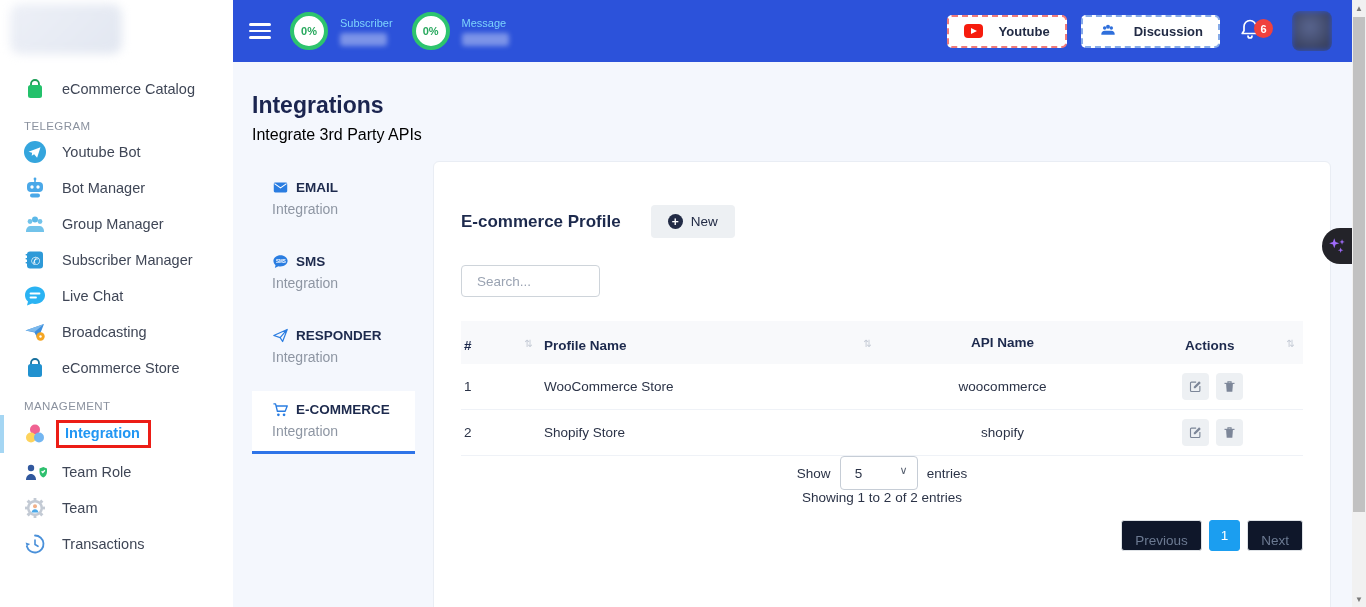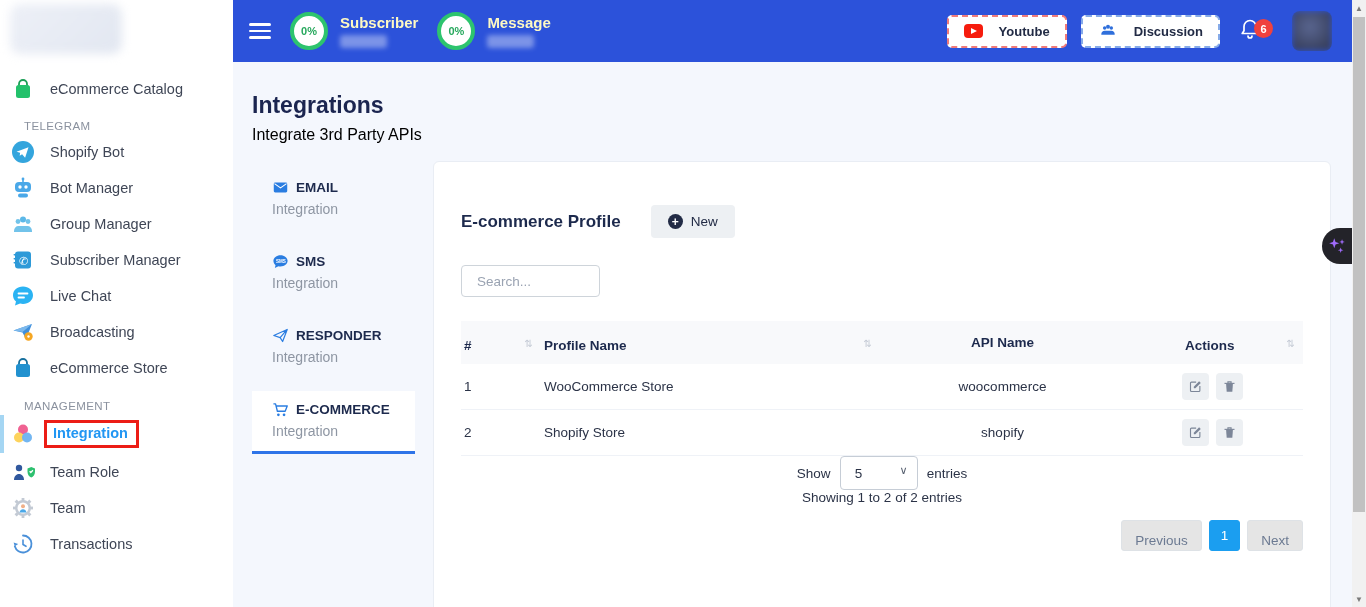--- a/index.html
+++ b/index.html
@@ -14,38 +14,38 @@
   
   .sb-arrow { width:14px; height:16px; display:flex; align-items:center; justify-content:center; font-size:8px; color:#7a7a7a; }
   .sb-thumb { position:absolute; left:1px; top:17px; width:12px; height:495px; background:#c1c1c1; }
   .sb-arrow.down { position:absolute; bottom:0; }
 
   
   .hamburger { margin-left:16px; width:22px; cursor:pointer; }
   .hamburger div { height:2.5px; background:#ffffff; border-radius:2px; margin:4px 0; }
   .stat { display:flex; align-items:center; margin-left:19px; gap:12px; }
   .stat-ring { width:38px; height:38px; border-radius:50%; background:#ffffff; border:4px solid #2dc46e; display:flex; align-items:center; justify-content:center; font-size:11px; font-weight:bold; color:#27a85d; }
-  .stat-label { color:#fef9c3; font-weight:bold; font-size:15px; }
+  .stat-label { color:#7dd3fc; font-weight:normal; font-size:11px; }
   .blur-box { width:47px; height:13px; margin-top:4px; background:rgba(255,255,255,.38); border-radius:3px; filter:blur(2.5px); }
   .topbar-right { margin-left:auto; display:flex; align-items:center; gap:14px; margin-right:20px; }
   .pill-btn { height:33px; background:#ffffff; border-radius:5px; display:flex; align-items:center; gap:16px; padding:0 15px; font-size:13px; font-weight:600; color:#222b45; cursor:pointer; }
   .pill-btn.yt { border:2px dashed #f07a7a; }
   .pill-btn.disc { border:2px dashed #86abe9; }
   .yt-icon { width:19px; height:14px; background:#f61c0d; border-radius:4px; position:relative; }
   .yt-icon::after { content:""; position:absolute; left:7px; top:3.5px; border-left:6px solid #ffffff; border-top:3.5px solid transparent; border-bottom:3.5px solid transparent; }
   .bell-wrap { position:relative; width:26px; height:30px; cursor:pointer; margin-left:4px; }
   .badge { position:absolute; right:-9px; top:3px; width:19px; height:19px; border-radius:50%; background:#f0413e; color:#ffffff; font-size:11px; font-weight:bold; display:flex; align-items:center; justify-content:center; }
   .avatar { width:40px; height:40px; border-radius:8px; overflow:hidden; margin-left:14px; cursor:pointer; }
   .avatar-inner { width:100%; height:100%; background:radial-gradient(circle at 45% 40%, #5a6690, #39415f 75%); filter:blur(3px); }
 
   
   .logo-blur { width:112px; height:50px; margin:4px 0 0 10px; background:linear-gradient(135deg,#edf0f7,#e2e7f1); border-radius:10px; filter:blur(5px); }
   .section-label { margin:14px 0 2px 24px; font-size:11.5px; letter-spacing:.4px; color:#8a919e; }
   .section-label.first { margin-top:13px; }
-  .side-item { position:relative; display:flex; align-items:center; height:36px; padding-left:11px; gap:15px; font-size:14.5px; color:#3f4656; cursor:pointer; }
+  .side-item { position:relative; display:flex; align-items:center; height:36px; padding-left:23px; gap:15px; font-size:14.5px; color:#3f4656; cursor:pointer; }
   .side-item.catalog { margin-top:17px; }
   .side-item.active-item { height:40px; }
   .side-item .ic { width:24px; height:24px; flex:0 0 24px; }
   .active-bar { position:absolute; left:0; top:1px; width:4px; height:38px; background:#a5d6f3; }
   .annotation-box { border:3px solid #ec1d16; padding:2px 8px 4px 6px; margin-left:-6px; }
   .active-label { color:#2196f3; font-weight:bold; }
 
   
   .page-title { margin:30px 0 7px 19px; font-size:23px; font-weight:600; color:#1b2550; }
   .page-sub { margin-left:19px; font-size:16px; color:#000000; }
@@ -79,21 +79,21 @@
   .td-api { text-align:center; }
   .td-actions { display:flex; gap:7px; padding-left:57px; }
   .act-btn { width:27px; height:27px; background:#edf0f3; border:none; border-radius:4px; display:flex; align-items:center; justify-content:center; cursor:pointer; }
 
   .tfoot-row1 { display:flex; justify-content:space-between; align-items:center; margin-top:0; font-size:13.5px; color:#2b3347;flex-direction:column; }
   .show-group { display:flex; align-items:center; gap:9px; }
   .select-wrap { position:relative; }
   .entries-select { appearance:none; -webkit-appearance:none; width:78px; height:34px; border:1px solid #c6cdd6; border-radius:4px; background:#ffffff; padding:0 0 0 14px; font-size:13.5px; color:#2b3347; cursor:pointer; font-family:inherit; }
   .select-chevron { position:absolute; right:10px; top:8px; font-size:11px; color:#555e6e; pointer-events:none; }
   .tfoot-row2 { display:flex; justify-content:flex-end; gap:7px; margin-top:15px; }
-  .page-btn { height:31px; background:#e5e5e5; border:1px solid #dee2e6; border-radius:3px; padding:12px 13px; font-size:13.5px; color:#6c7a92; cursor:pointer; font-family:inherit; }
+  .page-btn { height:31px; background:#0f172a; border:1px solid #dee2e6; border-radius:3px; padding:12px 13px; font-size:13.5px; color:#6c7a92; cursor:pointer; font-family:inherit; }
   .page-btn.current { background:#1b9ef0; border-color:#1b9ef0; color:#ffffff; padding:0 11px; }
 
   
   .ai-fab { position:absolute; right:14px; top:228px; width:30px; height:36px; background:#232329; border-radius:18px 0 0 18px; z-index:5; display:flex; align-items:center; justify-content:center; cursor:pointer; }
 </style>
 </head>
 <body>
 
 <nav class="sidebar">
   <div class="logo-blur"></div>
@@ -110,21 +110,21 @@
 
   <div class="section-label first">TELEGRAM</div>
 
   <div class="side-item">
     <span class="ic">
       <svg viewBox="0 0 24 24" width="24" height="24">
           <circle cx="12" cy="12" r="11" fill="#34a5dd"></circle>
           <path d="M5.5 11.8l12-4.6-3.4 10.6-3-3.6-2.4 1.6.4-3z" fill="#ffffff"></path>
         </svg>
     </span>
-    <span>Shopify Bot</span>
+    <span>Youtube Bot</span>
   </div>
   <div class="side-item">
     <span class="ic">
       <svg viewBox="0 0 24 24" width="24" height="24">
           <line x1="12" y1="3" x2="12" y2="6" stroke="#4aa8e8" stroke-width="1.6"></line>
           <circle cx="12" cy="3" r="1.4" fill="#4aa8e8"></circle>
           <rect x="4" y="6" width="16" height="10" rx="4" fill="#4aa8e8"></rect>
           <circle cx="9" cy="11" r="1.7" fill="#ffffff"></circle>
           <circle cx="15" cy="11" r="1.7" fill="#ffffff"></circle>
           <rect x="7" y="17.5" width="10" height="4" rx="2" fill="#4aa8e8"></rect>

